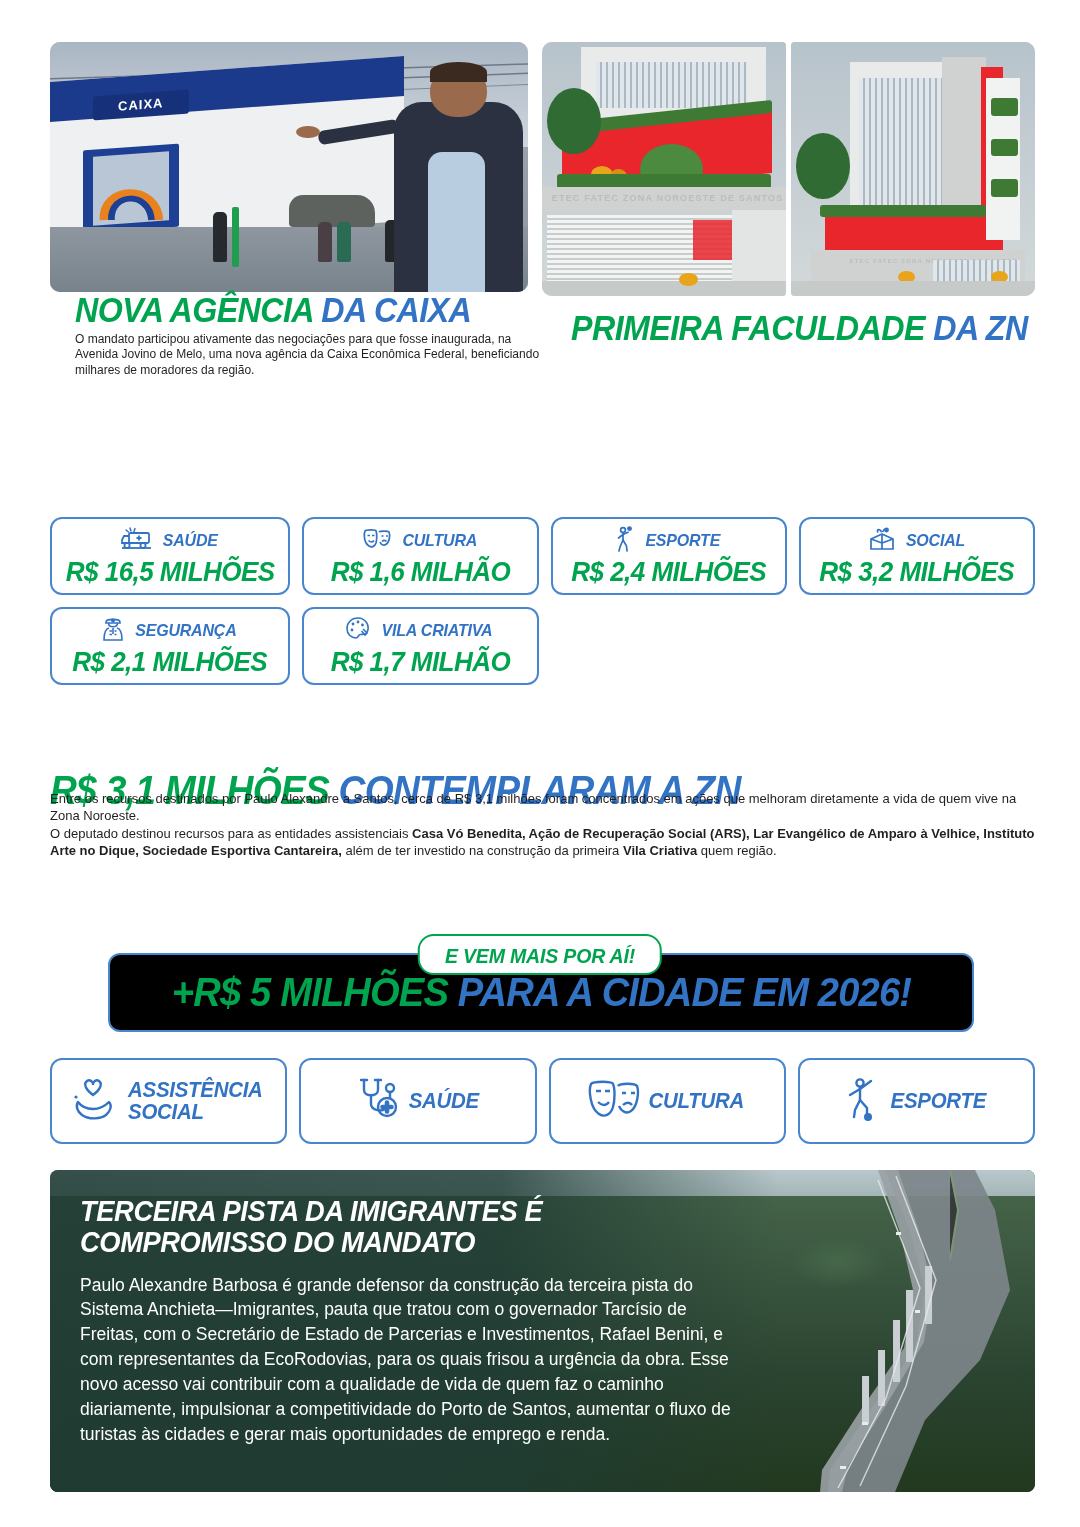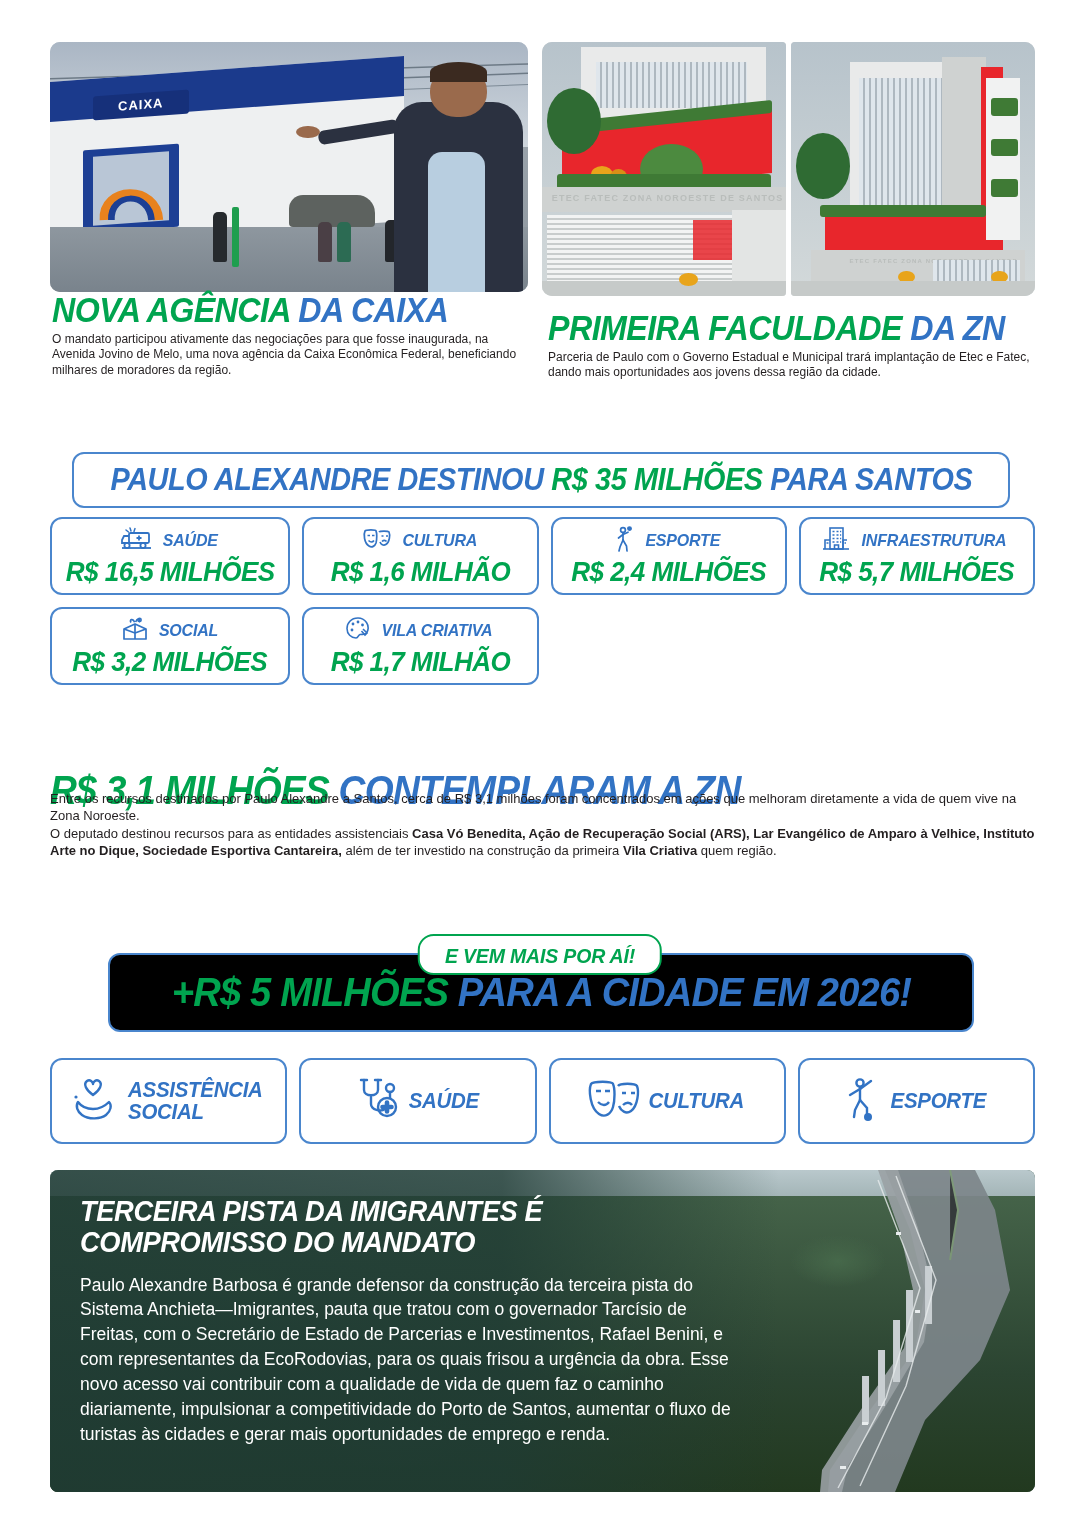--- a/index.html
+++ b/index.html
@@ -92,21 +92,21 @@
   .r-tree { position: absolute; background: #2f6b33; border-radius: 50%; }
   .r-flower { position: absolute; background: #e8a41b; border-radius: 50%; }
   .r-text {
     position: absolute; color: #b9bdbb; font-size: 9px; letter-spacing: 1.2px;
     font-weight: bold; white-space: nowrap;
   }
   .r-louver { position: absolute; background: repeating-linear-gradient(#f2f3f3 0 3px, #c8cccc 3px 5px); }
   .r-win { position: absolute; background: repeating-linear-gradient(90deg, #dfe6ec 0 4px, #aeb8c0 4px 6px); }
 
   
-  .head-block { position: absolute; width: 478px; }
+  .head-block { position: absolute; width: 478px; margin-left: 23px; }
   .head-left { left: 52px; top: 292px; }
   .head-right { left: 548px; top: 310px; width: 487px; }
   .head-title {
     font-size: 35px; font-weight: bold; font-style: italic;
     letter-spacing: -0.6px; line-height: 1.02; margin: 0 0 4px 0;
     transform: scaleX(0.92); transform-origin: left center;
     white-space: nowrap;
   }
   .g { color: #00a44f; }
   .b { color: #3273c4; }
@@ -310,26 +310,22 @@
     </div>
   </div>
 
   <div class="head-block head-left">
     <h2 class="head-title"><span class="g">NOVA AGÊNCIA</span> <span class="b">DA CAIXA</span></h2>
     <p class="head-body">O mandato participou ativamente das negociações para que fosse inaugurada, na Avenida Jovino de Melo, uma nova agência da Caixa Econômica Federal, beneficiando milhares de moradores da região.</p>
   </div>
 
   <div class="head-block head-right">
     <h2 class="head-title"><span class="g">PRIMEIRA FACULDADE</span> <span class="b">DA ZN</span></h2>
-    <p class="head-body">Parceria de Paulo com o Governo Estadual e Municipal trará implantação de Etec e Fatec, dando mais oportunidades aos jovens dessa região da cidade.</p>
-  </div>
-
-  <div class="alloc-banner">
-    <div class="alloc-banner-text"><span class="b">PAULO ALEXANDRE DESTINOU </span><span class="g">R$ 35 MILHÕES</span><span class="b"> PARA SANTOS</span></div>
-  </div>
+  </div>
+
 
   <div class="alloc-grid">
 
     <div class="alloc-card">
       <div class="alloc-top">
         <span class="ico">
           <svg width="34" height="24" viewBox="0 0 34 24">
               <g fill="none" stroke="#3273c4" stroke-width="1.8">
                 <rect x="9" y="6" width="20" height="10" rx="1.5"></rect>
                 <path d="M9 9 L4 9 L2 13 L2 16 L9 16"></path>
@@ -378,58 +374,59 @@
                 <path d="M9 14 L6 21 L5 25"></path>
                 <path d="M9 14 L12.5 20 L13 25"></path>
               </g>
             </svg>
         </span>
         <span class="alloc-label">ESPORTE</span>
       </div>
       <div class="alloc-value">R$ 2,4 MILHÕES</div>
     </div>
 
-    <div class="alloc-card">
-      <div class="alloc-top">
-        <span class="ico">
-          <svg width="28" height="26" viewBox="0 0 28 26">
-              <g fill="none" stroke="#3273c4" stroke-width="1.6">
-                <rect x="8" y="2" width="13" height="21"></rect>
-                <path d="M10.5 5.5h2M14.5 5.5h2M18 5.5h1.2M10.5 9h2M14.5 9h2M18 9h1.2M10.5 12.5h2M14.5 12.5h2M18 12.5h1.2M10.5 16h2M14.5 16h2M18 16h1.2"></path>
-                <path d="M12.5 23v-4h4v4"></path>
-                <path d="M3 23V14h5M21 23V14h4"></path>
-                <path d="M4.5 17h2M22.5 17h1.5"></path>
-                <path d="M1 23h26"></path>
-              </g>
-            </svg>
-        </span>
-        <span class="alloc-label">INFRAESTRUTURA</span>
-      </div>
-      <div class="alloc-value">R$ 5,7 MILHÕES</div>
-    </div>
 
     <div class="alloc-card">
       <div class="alloc-top">
         <span class="ico">
           <svg width="30" height="26" viewBox="0 0 30 26">
               <g fill="none" stroke="#3273c4" stroke-width="1.7" stroke-linejoin="round">
                 <path d="M4 13 L15 8 L26 13 L26 23 L4 23 Z"></path>
                 <path d="M15 8 L15 23"></path>
                 <path d="M4 13 L15 17 L26 13"></path>
                 <path d="M11 6.5 C9 3.5, 13 2, 14.6 6.2"></path>
                 <path d="M19 6 C21 3, 17.5 1.6, 15.6 6"></path>
                 <circle cx="19.5" cy="4" r="1.6"></circle>
               </g>
             </svg>
         </span>
         <span class="alloc-label">SOCIAL</span>
       </div>
       <div class="alloc-value">R$ 3,2 MILHÕES</div>
     </div>
 
+    <div class="alloc-card">
+      <div class="alloc-top">
+        <span class="ico">
+          <svg width="24" height="26" viewBox="0 0 24 26">
+              <g fill="none" stroke="#3273c4" stroke-width="1.6">
+                <path d="M5 6 C5 2.5, 19 2.5, 19 6 L19 7 L5 7 Z"></path>
+                <circle cx="12" cy="4.5" r="1.2" fill="#3273c4"></circle>
+                <path d="M7.5 7 C7.5 12, 16.5 12, 16.5 7"></path>
+                <path d="M8 12 C4 13, 3 17, 3 24 L21 24 C21 17, 20 13, 16 12"></path>
+                <path d="M12 12 L12 18"></path>
+                <path d="M8.5 15h2.5M13.5 15h2"></path>
+                <path d="M8.5 18.5h2.5M13.5 18.5h2"></path>
+              </g>
+            </svg>
+        </span>
+        <span class="alloc-label">SEGURANÇA</span>
+      </div>
+      <div class="alloc-value">R$ 2,1 MILHÕES</div>
+    </div>
 
 
     <div class="alloc-card">
       <div class="alloc-top">
         <span class="ico">
           <svg width="26" height="26" viewBox="0 0 26 26">
               <g fill="none" stroke="#3273c4" stroke-width="1.6">
                 <path d="M13 2 C6 2 2 7 2 12.5 C2 18 6 22 11 22 C13.5 22 13 19 15 18.5 C17.5 18 20 19 21.5 17 C23.5 14.5 24 10 21.5 6.5 C19.5 3.7 16.5 2 13 2Z"></path>
                 <circle cx="8" cy="8" r="1.4" fill="#3273c4" stroke="none"></circle>
                 <circle cx="13" cy="6" r="1.4" fill="#3273c4" stroke="none"></circle>

